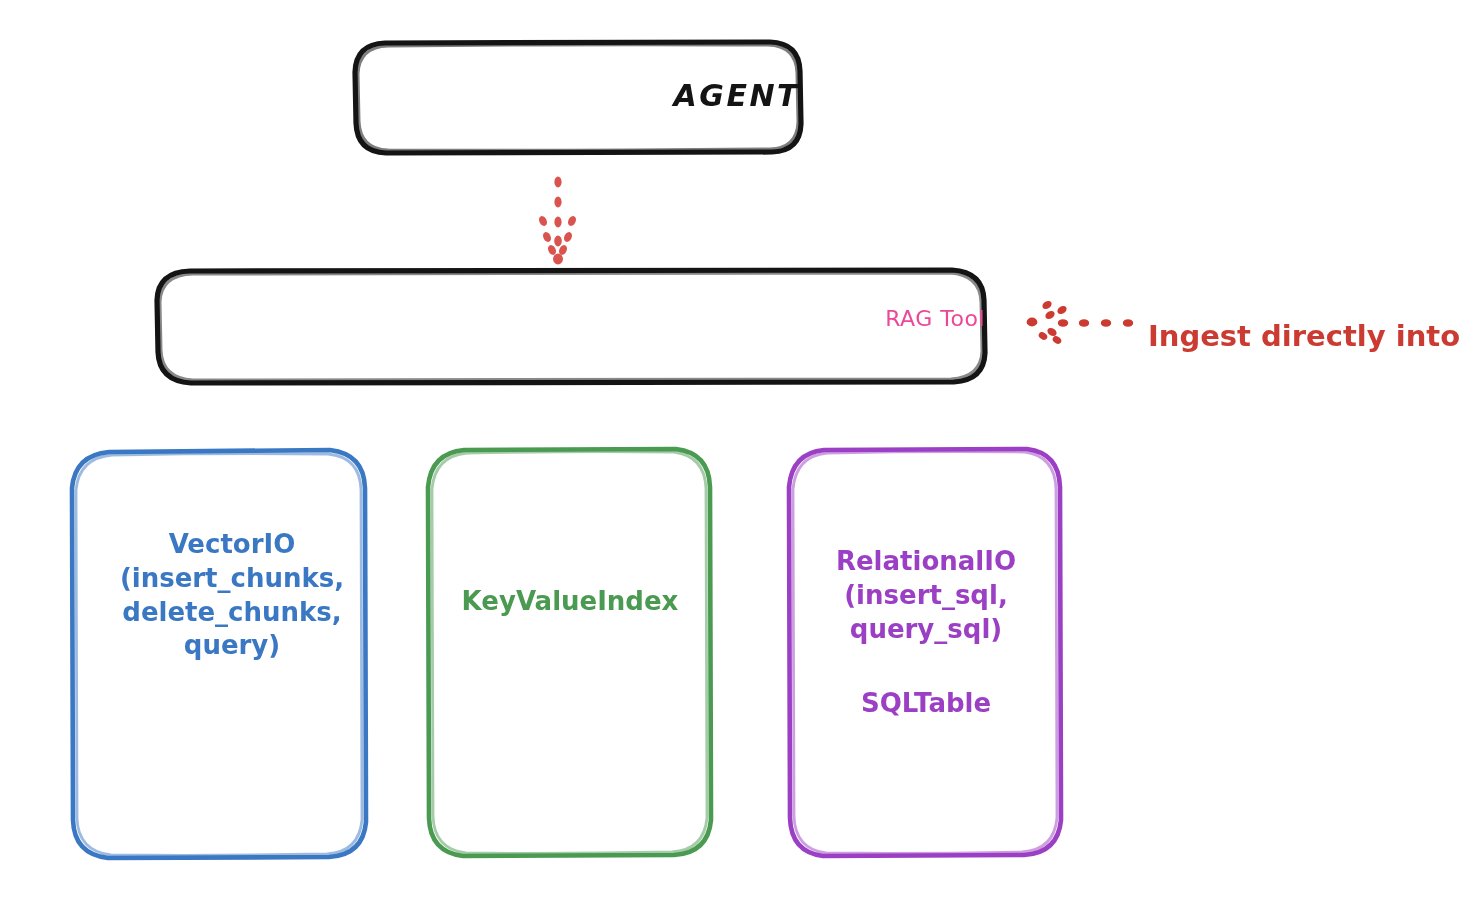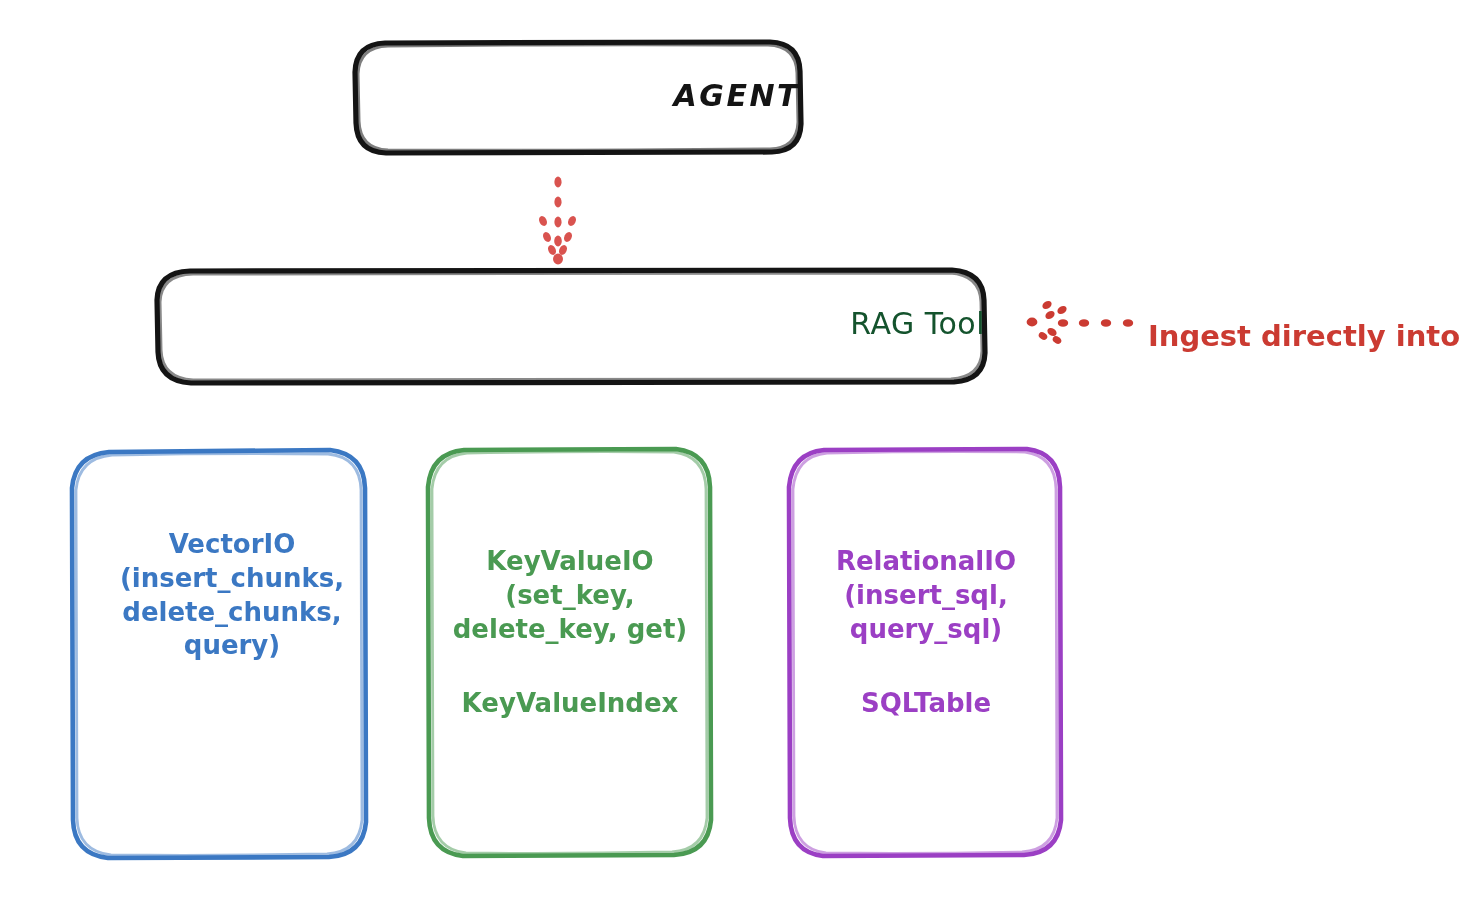--- a/index.html
+++ b/index.html
@@ -40,24 +40,24 @@
     letter-spacing: 2.5px;
     color: #141414;
     font-family: "DejaVu Sans", sans-serif;
   }
 
   
   #ragtool-label {
     left: 157px;
     top: 306px;
     width: 828px;
-    font-size: 30px;
+    font-size: 22px;
     font-weight: 500;
     letter-spacing: 0.5px;
-    color: #14532d;
+    color: #ec4899;
     font-family: "DejaVu Sans", sans-serif;
   }
 
   
   .provider-label {
     position: absolute;
     text-align: center;
     line-height: 1.30;
     user-select: none;
     pointer-events: none;
@@ -161,23 +161,20 @@
 <div class="node-label" id="ragtool-label">RAG Tool</div>
 
 <div class="provider-label" id="vector-label">
   <div class="provider-api">VectorIO
 (insert_chunks,
 delete_chunks,
 query)</div>
 </div>
 
 <div class="provider-label" id="keyvalue-label">
-  <div class="provider-api">KeyValueIO
-(set_key,
-delete_key, get)</div>
   <div class="provider-type">KeyValueIndex</div>
 </div>
 
 <div class="provider-label" id="relational-label">
   <div class="provider-api">RelationalIO
 (insert_sql,
 query_sql)</div>
   <div class="provider-type">SQLTable</div>
 </div>
 

